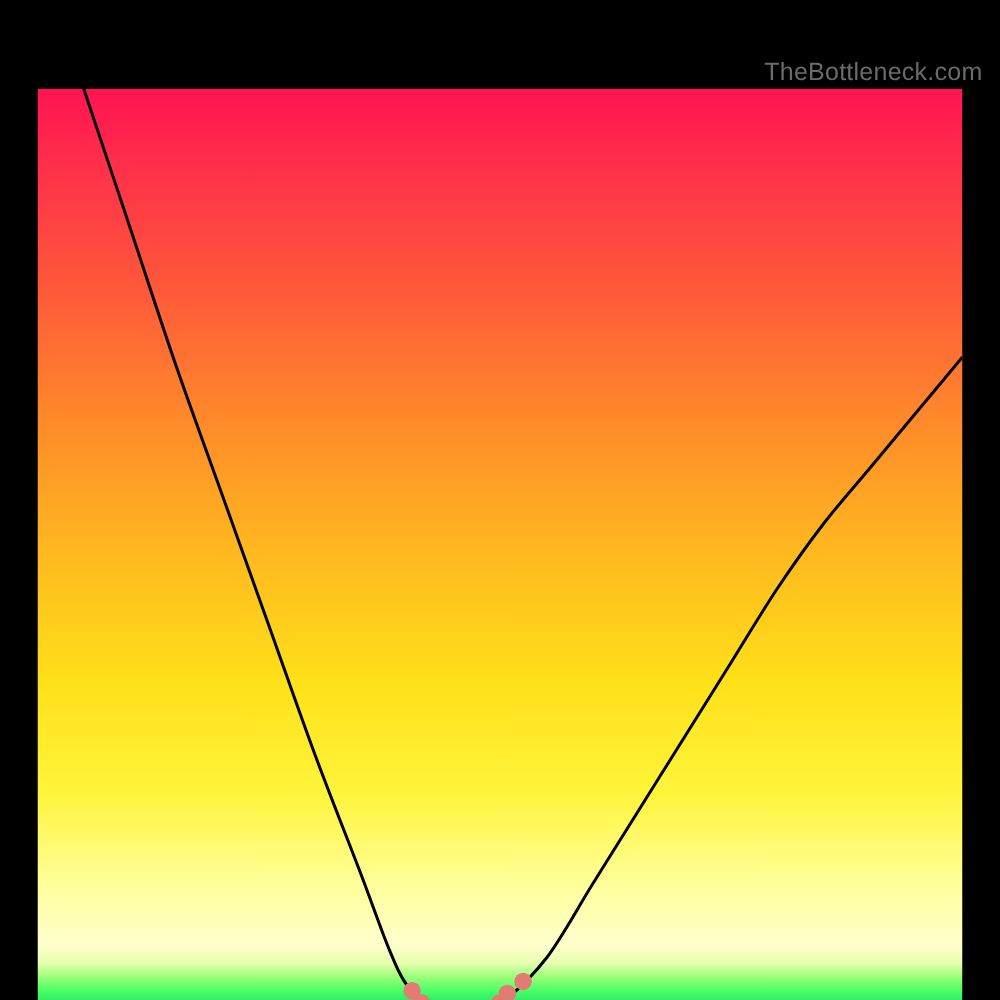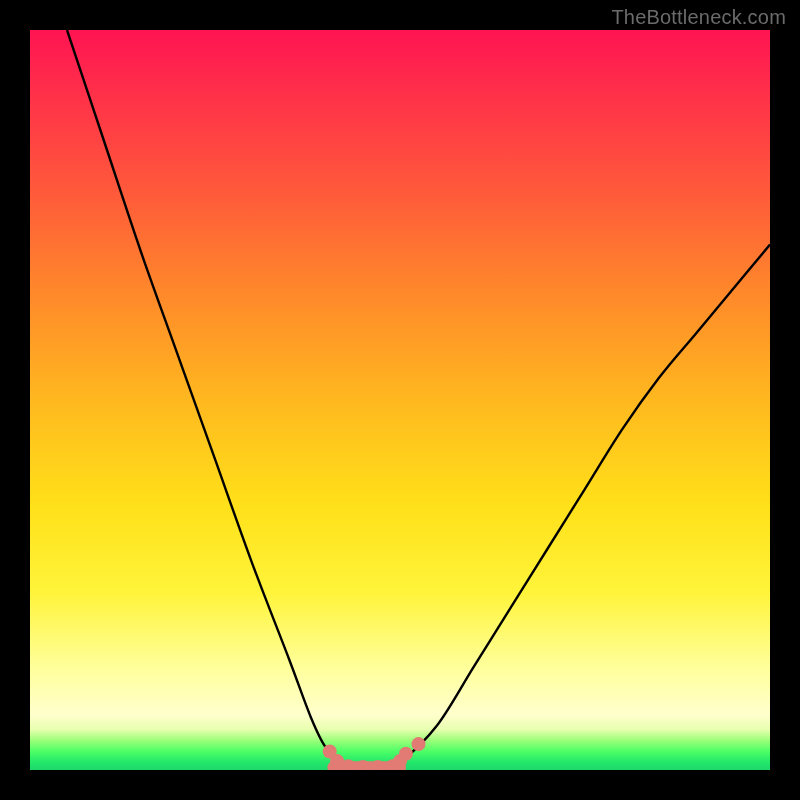--- a/index.html
+++ b/index.html
@@ -8,20 +8,21 @@
     width: 800px;
     height: 800px;
     background: #000;
     overflow: hidden;
     font-family: Arial, Helvetica, sans-serif;
   }
   .frame {
     position: absolute;
     inset: 0;
     background: #000;
+    margin-top: 41px;
   }
   .plot-area {
     position: absolute;
     left: 30px;
     top: 30px;
     width: 740px;
     height: 740px;
     overflow: hidden;
   }
   .gradient {

